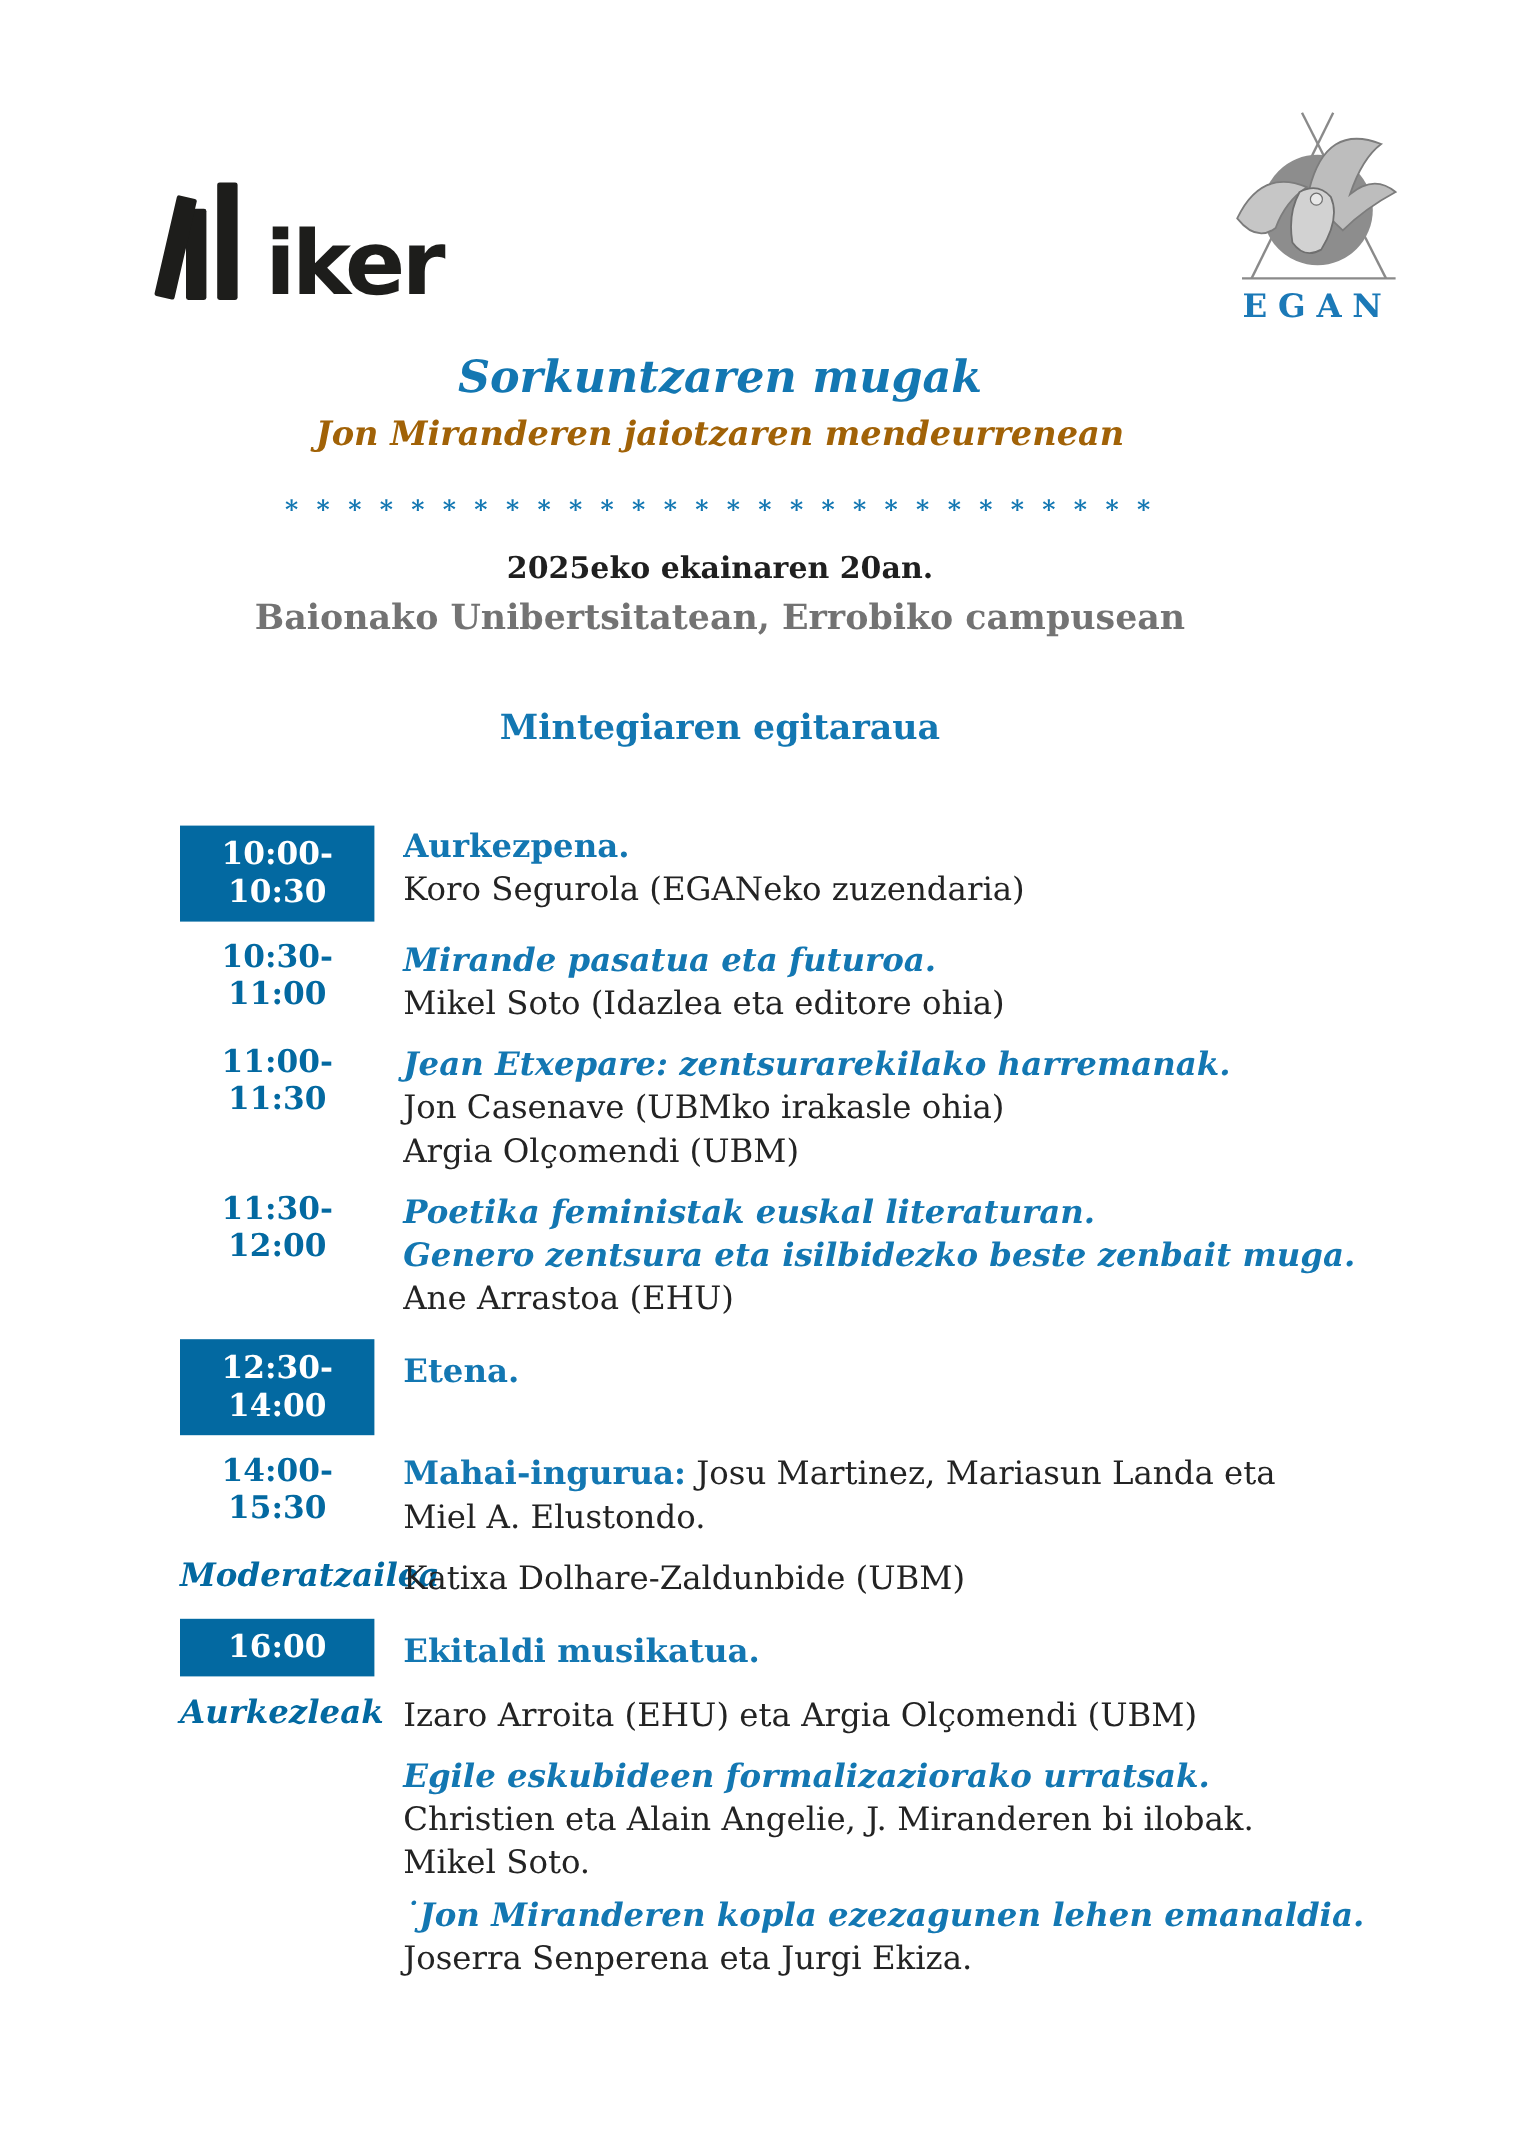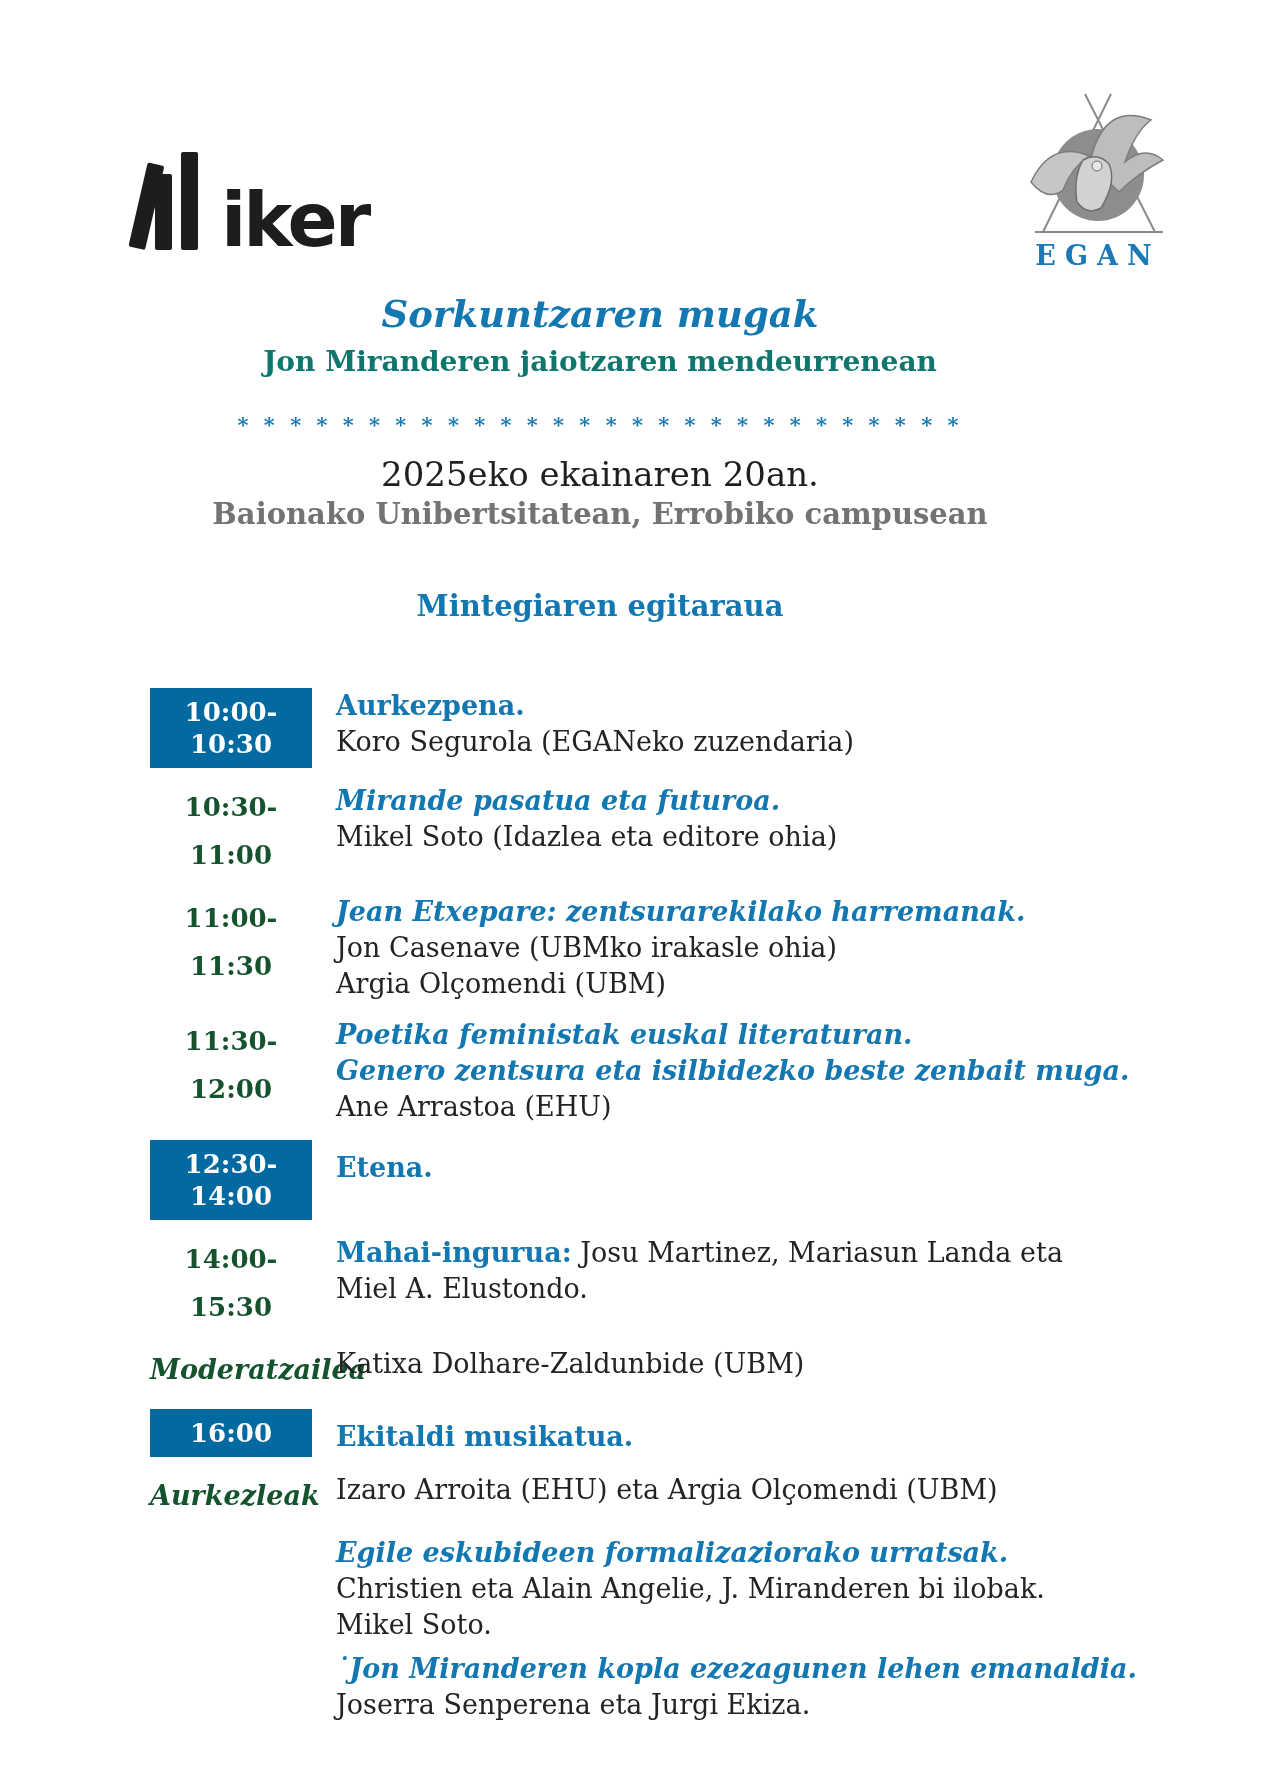--- a/index.html
+++ b/index.html
@@ -66,38 +66,39 @@
     text-align: center;
   }
   .main-title {
     color: #1377b2;
     font-weight: bold;
     font-style: italic;
     font-size: 37px;
     line-height: 44px;
   }
   .sub-title {
-    color: #0f766e;
-    font-weight: bold;
+    color: #a16207;
+    font-weight: bold;
+    font-style: italic;
     font-size: 28px;
     line-height: 36px;
     margin-top: 8px;
   }
   .stars {
     color: #1377b2;
     font-weight: bold;
     font-size: 21px;
     letter-spacing: 4px;
     line-height: 26px;
     margin-top: 32px;
     white-space: nowrap;
   }
   .event-date {
-    font-weight: normal;
-    font-size: 34px;
+    font-weight: bold;
+    font-size: 25px;
     line-height: 40px;
     margin-top: 16px;
     color: #1f1f1f;
   }
   .event-loc {
     font-weight: bold;
     font-size: 29px;
     line-height: 40px;
     color: #737373;
   }
@@ -112,22 +113,22 @@
   
   .schedule { position: absolute; left: 0; top: 688px; width: 1278px; }
   .srow { display: flex; align-items: flex-start; margin-bottom: 15px; }
   .tcol {
     width: 162px;
     margin-left: 150px;
     flex-shrink: 0;
     text-align: center;
     font-weight: bold;
     font-size: 26px;
-    line-height: 48px;
-    color: #14532d;
+    line-height: 31px;
+    color: #0369a1;
   }
   .tbox {
     background: #0369a1;
     color: #ffffff;
     padding: 8px 0;
     line-height: 32px;
   }
   .tlabel { font-style: italic; font-size: 27px; }
   .ccol { margin-left: 24px; text-align: left; }
   .line { font-size: 27px; line-height: 36px; }

